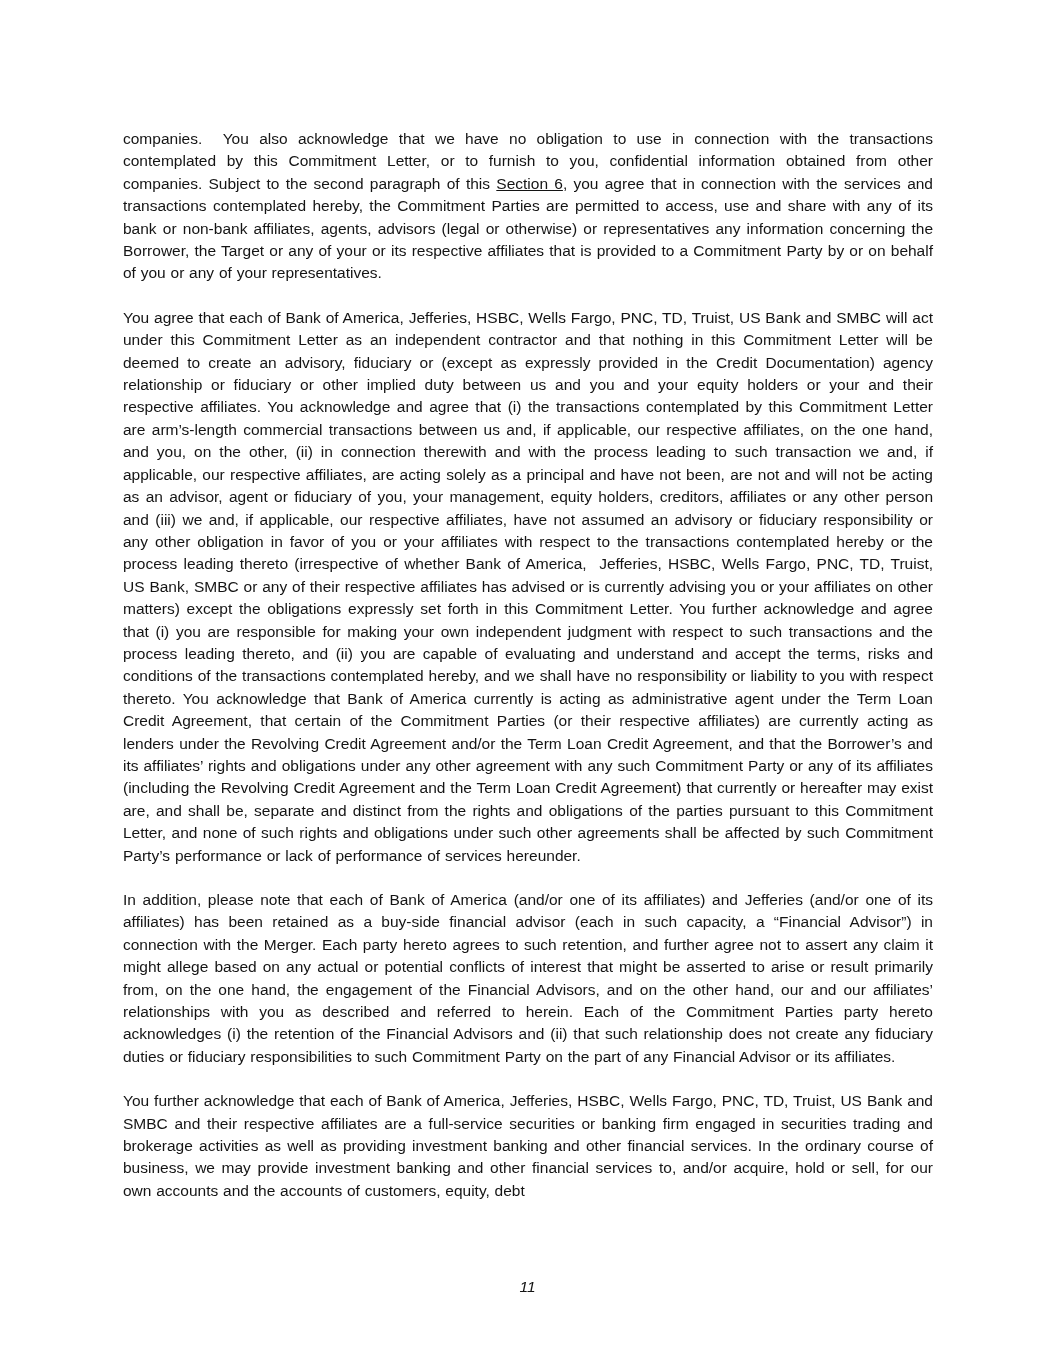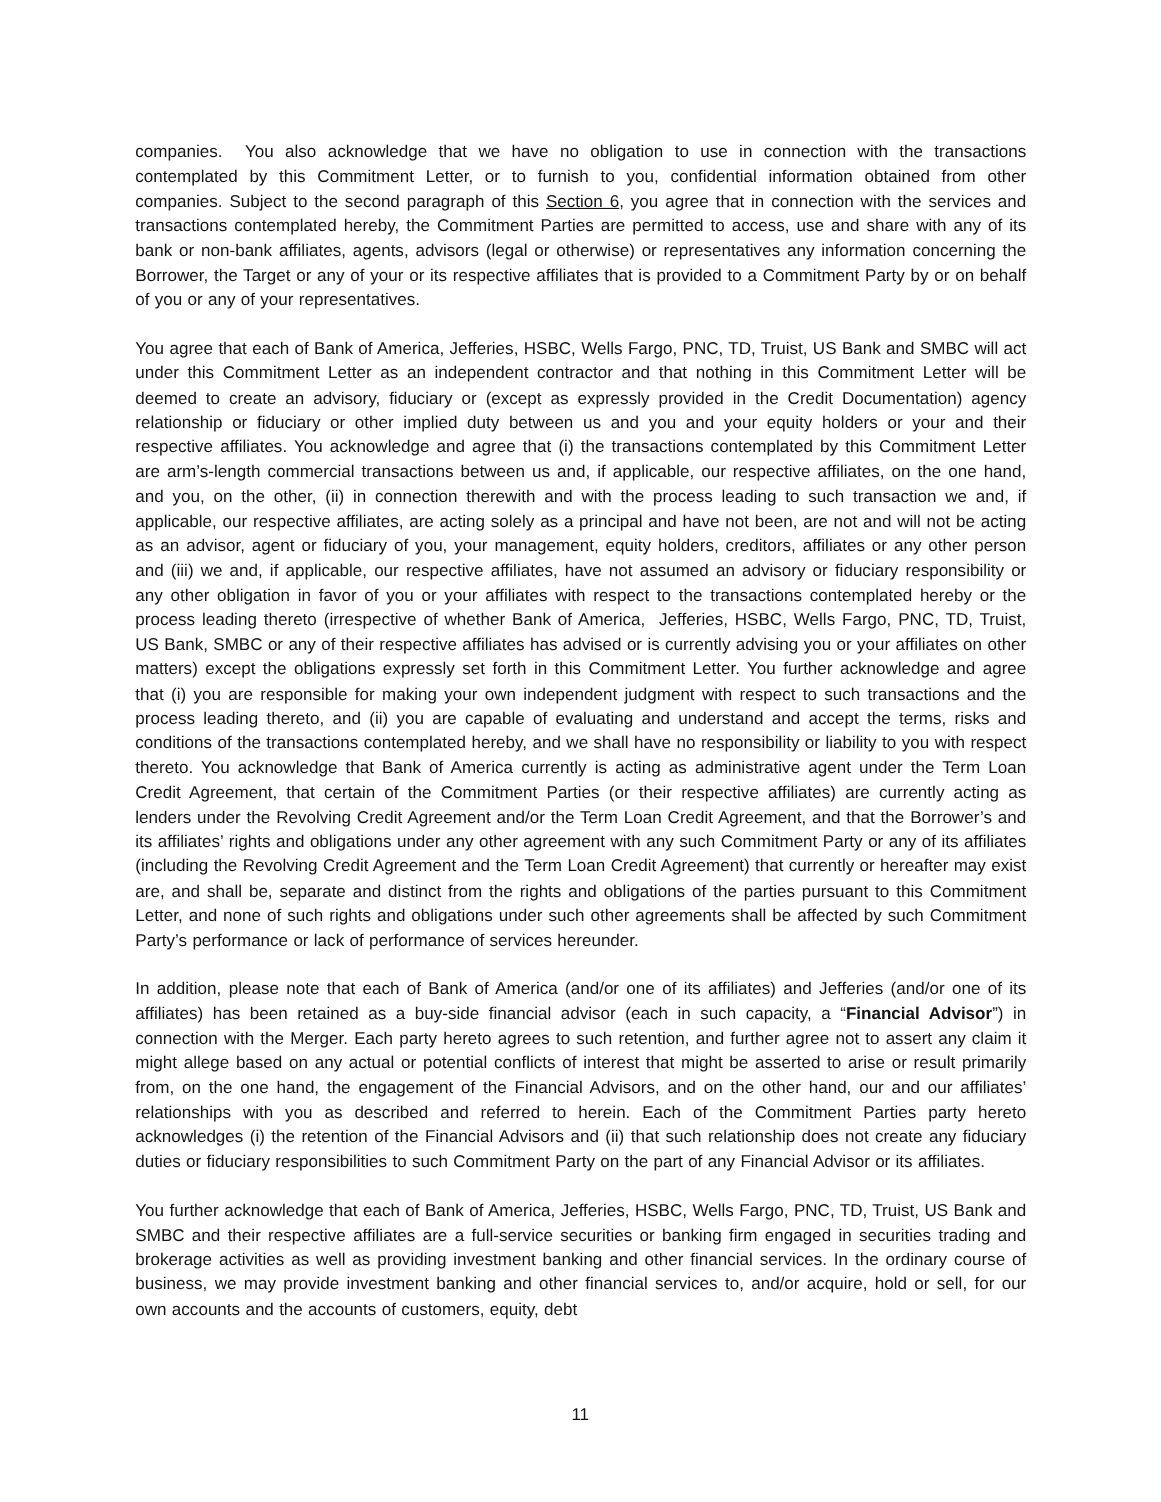--- a/index.html
+++ b/index.html
@@ -25,30 +25,31 @@
   .para {
     margin: 0 0 22px 0;
     font-size: 15.5px;
     line-height: 22.4px;
     text-align: justify;
     text-justify: inter-word;
     word-spacing: 0.5px;
   }
   .para:last-child { margin-bottom: 0; }
   .underline { text-decoration: underline; }
-  .bold { font-weight: bold; margin-top: 12px; }
+  .bold { font-weight: normal; margin-top: 12px; }
   .page-footer {
     position: absolute;
     left: 0;
     width: 1055px;
     top: 1276px;
     text-align: center;
     font-size: 15.5px;
     line-height: 22px;
     color: #141414;
+    font-style: italic;
   }
 </style>
 </head>
 <body>
 
 <main class="doc-page">
   <section class="doc-body" id="doc-body">
       <p class="para"><span>companies.&nbsp; You also acknowledge that we have no obligation to use in connection with the transactions contemplated by this Commitment Letter, or to furnish to you, confidential information obtained from other companies. Subject to the second paragraph of this </span><span class="underline">Section 6</span><span>, you agree that in connection with the services and transactions contemplated hereby, the Commitment Parties are permitted to access, use and share with any of its bank or non-bank affiliates, agents, advisors (legal or otherwise) or representatives any information concerning the Borrower, the Target or any of your or its respective affiliates that is provided to a Commitment Party by or on behalf of you or any of your representatives.</span></p>
       <p class="para"><span>You agree that each of Bank of America, Jefferies, HSBC, Wells Fargo, PNC, TD, Truist, US Bank and SMBC will act under this Commitment Letter as an independent contractor and that nothing in this Commitment Letter will be deemed to create an advisory, fiduciary or (except as expressly provided in the Credit Documentation) agency relationship or fiduciary or other implied duty between us and you and your equity holders or your and their respective affiliates. You acknowledge and agree that (i)&nbsp;the transactions contemplated by this Commitment Letter are arm’s-length commercial transactions between us and, if applicable, our respective affiliates, on the one hand, and you, on the other, (ii)&nbsp;in connection therewith and with the process leading to such transaction we and, if applicable, our respective affiliates, are acting solely as a principal and have not been, are not and will not be acting as an advisor, agent or fiduciary of you, your management, equity holders, creditors, affiliates or any other person and (iii)&nbsp;we and, if applicable, our respective affiliates, have not assumed an advisory or fiduciary responsibility or any other obligation in favor of you or your affiliates with respect to the transactions contemplated hereby or the process leading thereto (irrespective of whether Bank of America,&nbsp; Jefferies, HSBC, Wells Fargo, PNC, TD, Truist, US Bank, SMBC or any of their respective affiliates has advised or is currently advising you or your affiliates on other matters) except the obligations expressly set forth in this Commitment Letter. You further acknowledge and agree that (i)&nbsp;you are responsible for making your own independent judgment with respect to such transactions and the process leading thereto, and (ii)&nbsp;you are capable of evaluating and understand and accept the terms, risks and conditions of the transactions contemplated hereby, and we shall have no responsibility or liability to you with respect thereto. You acknowledge that Bank of America currently is acting as administrative agent under the Term Loan Credit Agreement, that certain of the Commitment Parties (or their respective affiliates) are currently acting as lenders under the Revolving Credit Agreement and/or the Term Loan Credit Agreement, and that the Borrower’s and its affiliates’ rights and obligations under any other agreement with any such Commitment Party or any of its affiliates (including the Revolving Credit Agreement and the Term Loan Credit Agreement) that currently or hereafter may exist are, and shall be, separate and distinct from the rights and obligations of the parties pursuant to this Commitment Letter, and none of such rights and obligations under such other agreements shall be affected by such Commitment Party’s performance or lack of performance of services hereunder.</span></p>
       <p class="para"><span>In addition, please note that each of Bank of America (and/or one of its affiliates) and Jefferies (and/or one of its affiliates) has been retained as a buy-side financial advisor (each in such capacity, a “</span><span class="bold">Financial Advisor</span><span>”) in connection with the Merger. Each party hereto agrees to such retention, and further agree not to assert any claim it might allege based on any actual or potential conflicts of interest that might be asserted to arise or result primarily from, on the one hand, the engagement of the Financial Advisors, and on the other hand, our and our affiliates’ relationships with you as described and referred to herein. Each of the Commitment Parties party hereto acknowledges (i) the retention of the Financial Advisors and (ii) that such relationship does not create any fiduciary duties or fiduciary responsibilities to such Commitment Party on the part of any Financial Advisor or its affiliates.</span></p>

